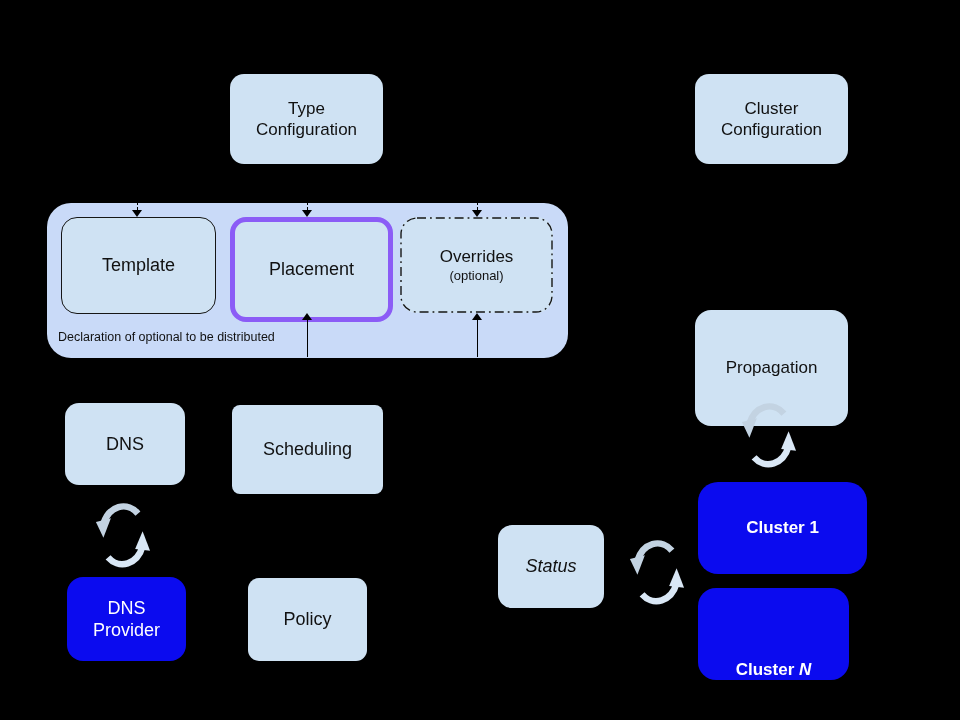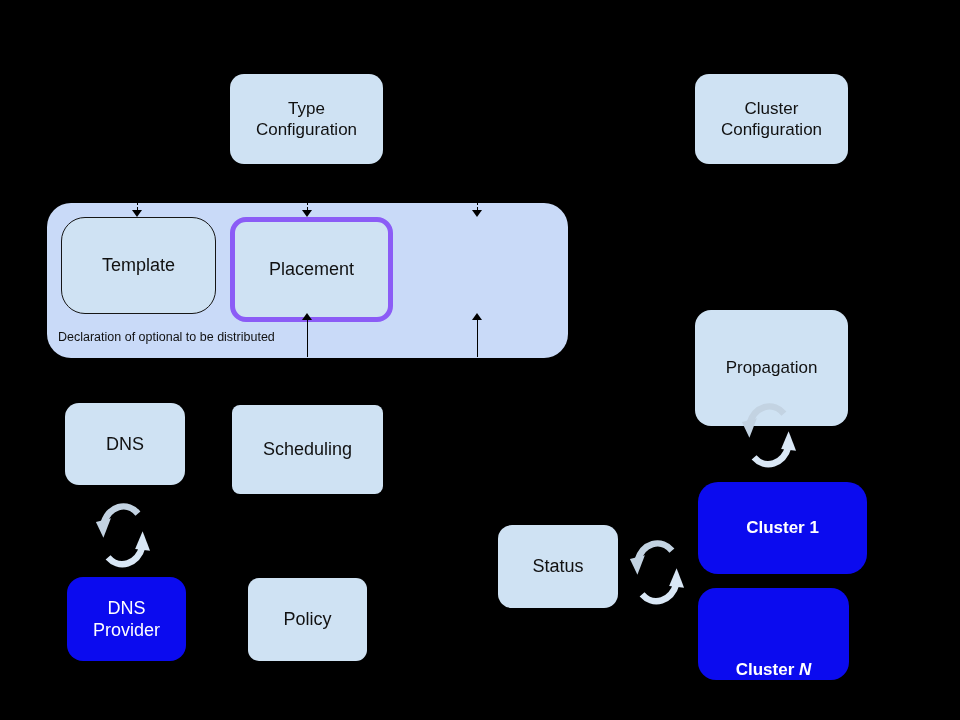--- a/index.html
+++ b/index.html
@@ -33,32 +33,32 @@
 
   #container {
     position:absolute; left:47px; top:203px; width:521px; height:155px;
     background: var(--container-fill); border-radius:24px;
   }
   #container-caption {
     position:absolute; left:58px; top:330px; width:250px;
     font-size:12.5px; color:var(--text-dark); text-align:left;
   }
 
-  #template  { left:61px;  top:217px; width:153px; height:95px; border-radius:24px; font-size:18px; border:1px solid #161616; }
+  #template  { left:61px;  top:217px; width:153px; height:95px; border-radius:16px; font-size:18px; border:1px solid #161616; }
   #placement { left:230px; top:217px; width:153px; height:95px; border-radius:16px; font-size:18px; border:5px solid #8b5cf6; }
   #overrides { left:400px; top:217px; width:153px; height:96px; border-radius:16px; font-size:17px; }
   #overrides .sub { font-size:13px; margin-top:1px; }
   #overrides svg.border { position:absolute; left:0; top:0; pointer-events:none; }
 
   #dns          { left:65px;  top:403px; width:120px; height:82px; border-radius:14px; font-size:18px; }
   #scheduling   { left:232px; top:405px; width:151px; height:89px; border-radius:8px; font-size:18px; }
   #dns-provider { left:67px;  top:577px; width:119px; height:84px; border-radius:16px; font-size:18px; }
   #policy       { left:248px; top:578px; width:119px; height:83px; border-radius:11px; font-size:18px;text-align:center; }
   #propagation  { left:695px; top:298px; width:153px; height:116px; border-radius:16px; font-size:17px;margin-top:12px; }
-  #status       { left:498px; top:525px; width:120px; height:83px; border-radius:14px; font-size:18px; }
+  #status       { left:498px; top:525px; width:106px; height:83px; border-radius:14px; font-size:18px;font-style:italic; }
   #cluster-1    { left:698px; top:482px; width:169px; height:92px; border-radius:20px; font-size:17px; font-weight:bold; }
   #cluster-n    { left:698px; top:588px; width:151px; height:92px; border-radius:18px; font-size:17px; font-weight:bold;justify-content:flex-end; }
   #cluster-n .it { font-style:italic; }
 
   
   .arrow { position:absolute; width:12px; }
   .arrow .shaft { width:0; margin:0 auto; }
   .arrow .head  { width:0; height:0; margin:0 auto; }
 
   .arrow.down { top:202px; height:15px; }
@@ -89,20 +89,27 @@
   <div class="node" id="type-config">Type
 Configuration</div>
   <div class="node" id="cluster-config">Cluster
 Configuration</div>
 
   <div id="container"></div>
   <div id="container-caption">Declaration of optional to be distributed</div>
 
   <div class="node" id="template">Template</div>
   <div class="node" id="placement">Placement</div>
+  <div class="node" id="overrides">
+    <svg class="border" width="153" height="96">
+      <rect x="1" y="1" width="151" height="94" rx="16" fill="none" stroke="#161616" stroke-width="1.4" stroke-dasharray="9 4 1.8 4"></rect>
+    </svg>
+    <span>Overrides</span>
+    <span class="sub">(optional)</span>
+  </div>
 
   <div class="arrow down" id="arrow-down-template">
     <div class="shaft"></div>
       <div class="head"></div>
   </div>
   <div class="arrow down" id="arrow-down-placement">
     <div class="shaft"></div>
       <div class="head"></div>
   </div>
   <div class="arrow down" id="arrow-down-overrides">

